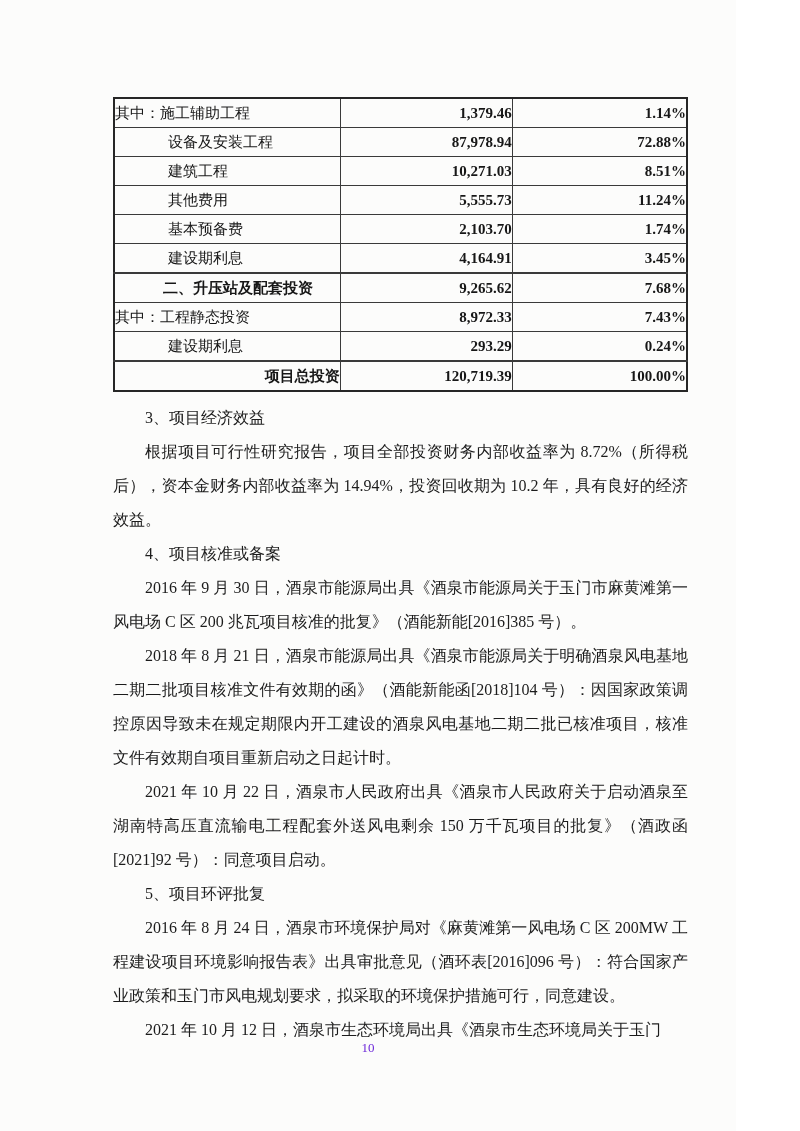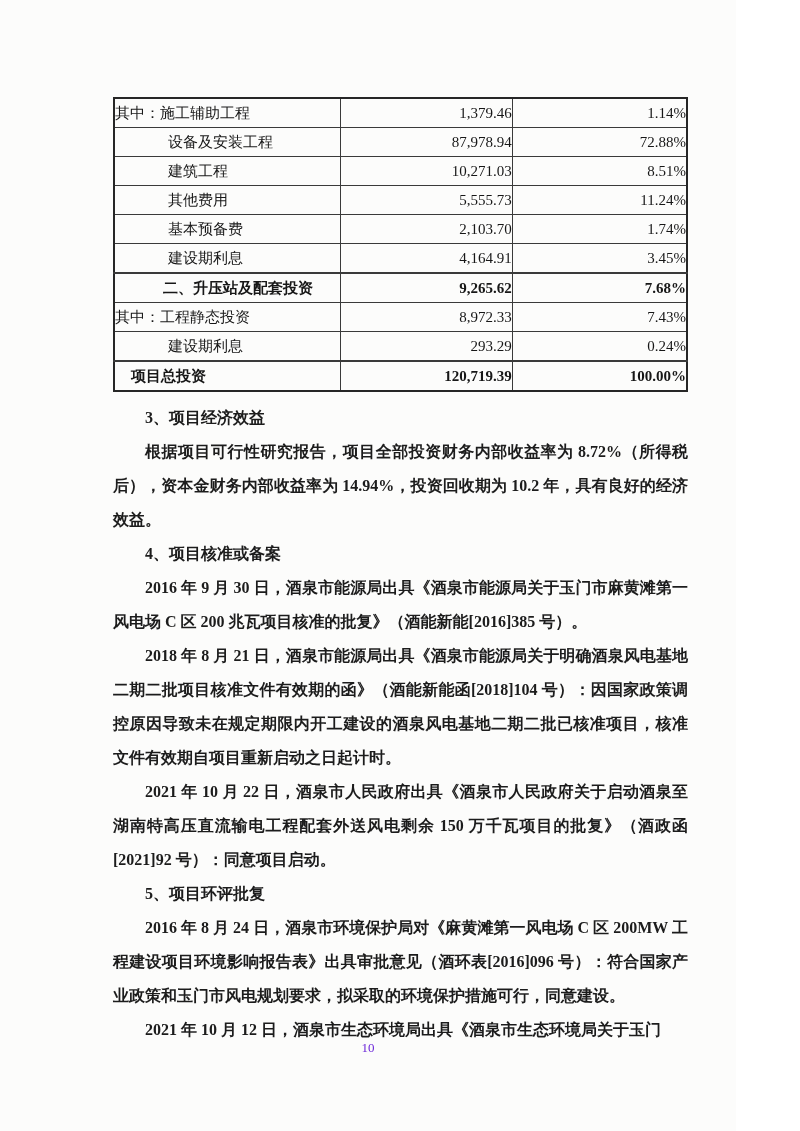--- a/index.html
+++ b/index.html
@@ -28,36 +28,35 @@
   }
   table.inv td {
     border: 1px solid #3a3a3a;
     height: 28px;
     padding: 0;
     vertical-align: middle;
     overflow: hidden;
     white-space: nowrap;
   }
   td.c-label { text-align: left; padding-left: 8px; }
-  td.c-val, td.c-pct { text-align: right; padding-right: 8px; }
+  td.c-val, td.c-pct { text-align: right; padding-right: 8px; font-weight: bold; }
   tr.r-sub td.c-label { padding-left: calc(8px + 3em); }
   tr.r-bold td { font-weight: bold; }
   tr.r-thick td { border-top-width: 2px; padding-left: 48px; }
-  tr.r-total td.c-label { text-align: left; padding-left: 16px; }
+  tr.r-total td.c-label { text-align: right; padding-left: 16px; }
   .text {
     margin-top: 9px;
     font-size: 16px;
     line-height: 34px;
     color: #1c1c1c;
   }
   .text p {
     margin: 0;
     text-indent: 2em;
     text-align: justify;
-    font-weight: bold;
   }
   .page-number {
     position: absolute;
     left: 0;
     right: 0;
     top: 1040px;
     text-align: center;
     font-size: 13px;
     color: #6d28d9;
   }

